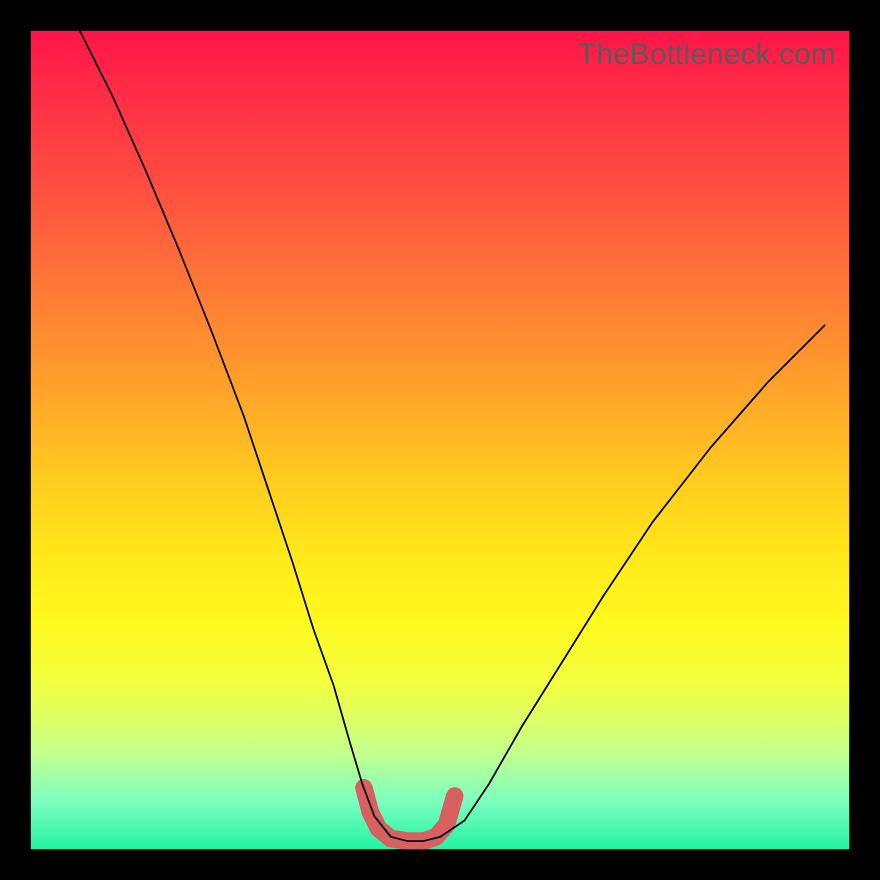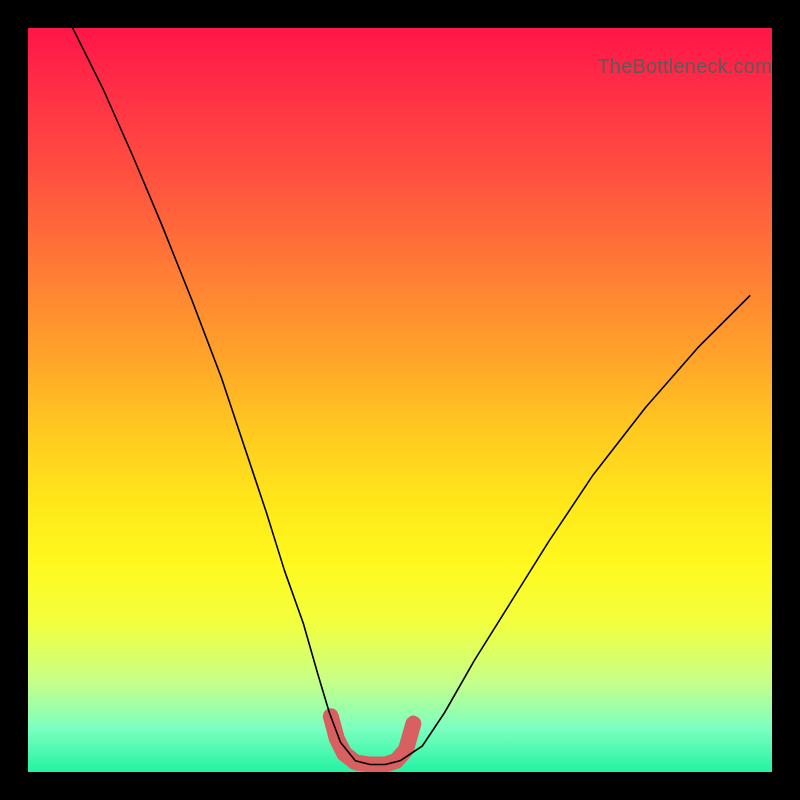--- a/index.html
+++ b/index.html
@@ -27,27 +27,26 @@
       #fff91e 72%,
       #f2ff40 80%,
       #c6ff8a 88%,
       #7effc0 94%,
       #23f3a2 100%
     );
   }
   .watermark {
     position: absolute;
     top: 6px;
-    right: 0;
+    right: 12px;
     color: #5b5b5b;
-    font-size: 20px;
+    font-size: 27px;
     font-weight: 500;
     letter-spacing: 0.2px;
     user-select: none;
-    margin-top: 21px;
   }
   svg.curve {
     position: absolute;
     left: 0; top: 0;
     width: 100%;
     height: 100%;
   }
 </style>
 </head>
 <body>

